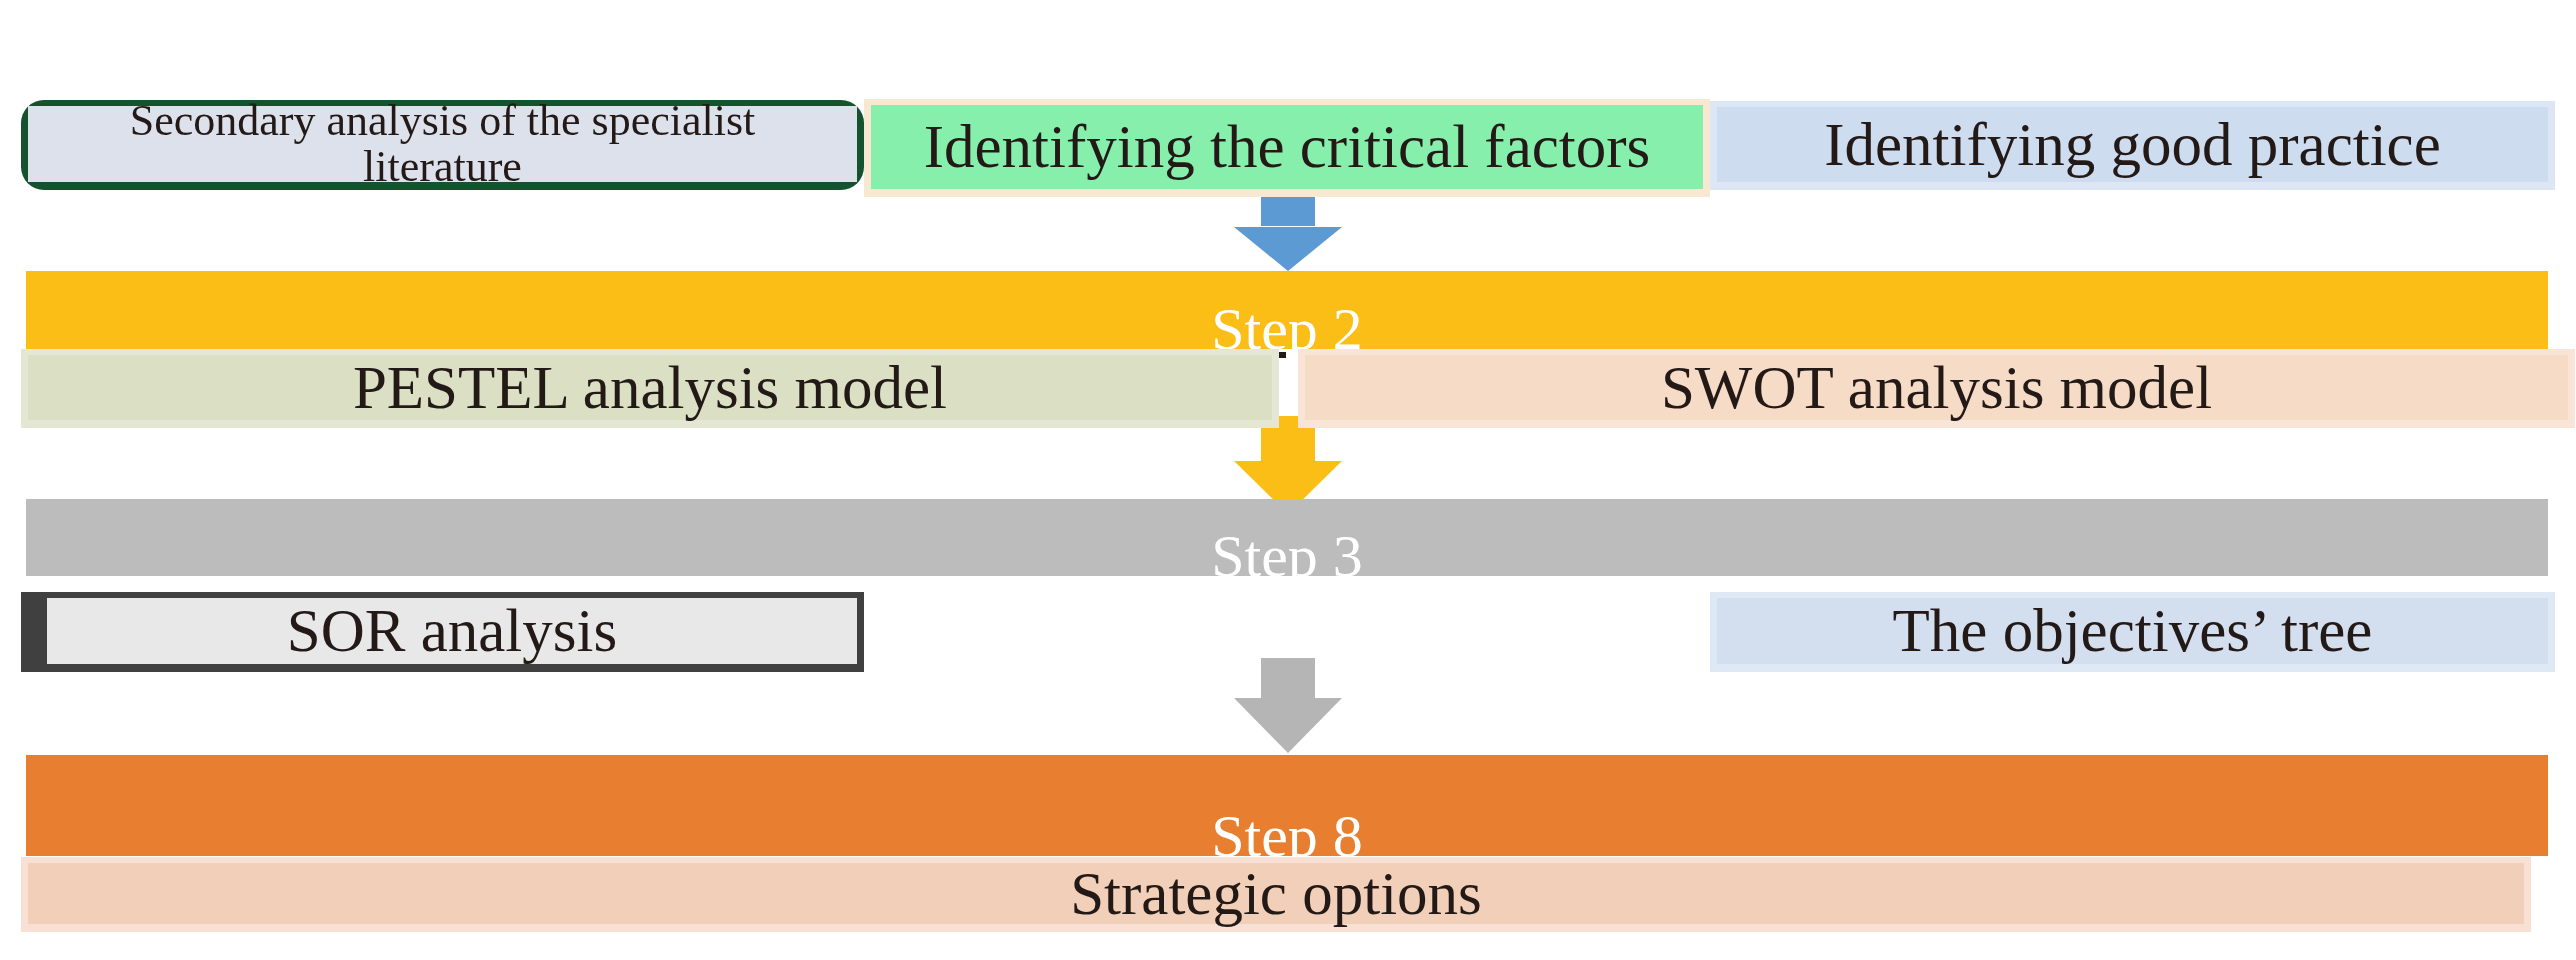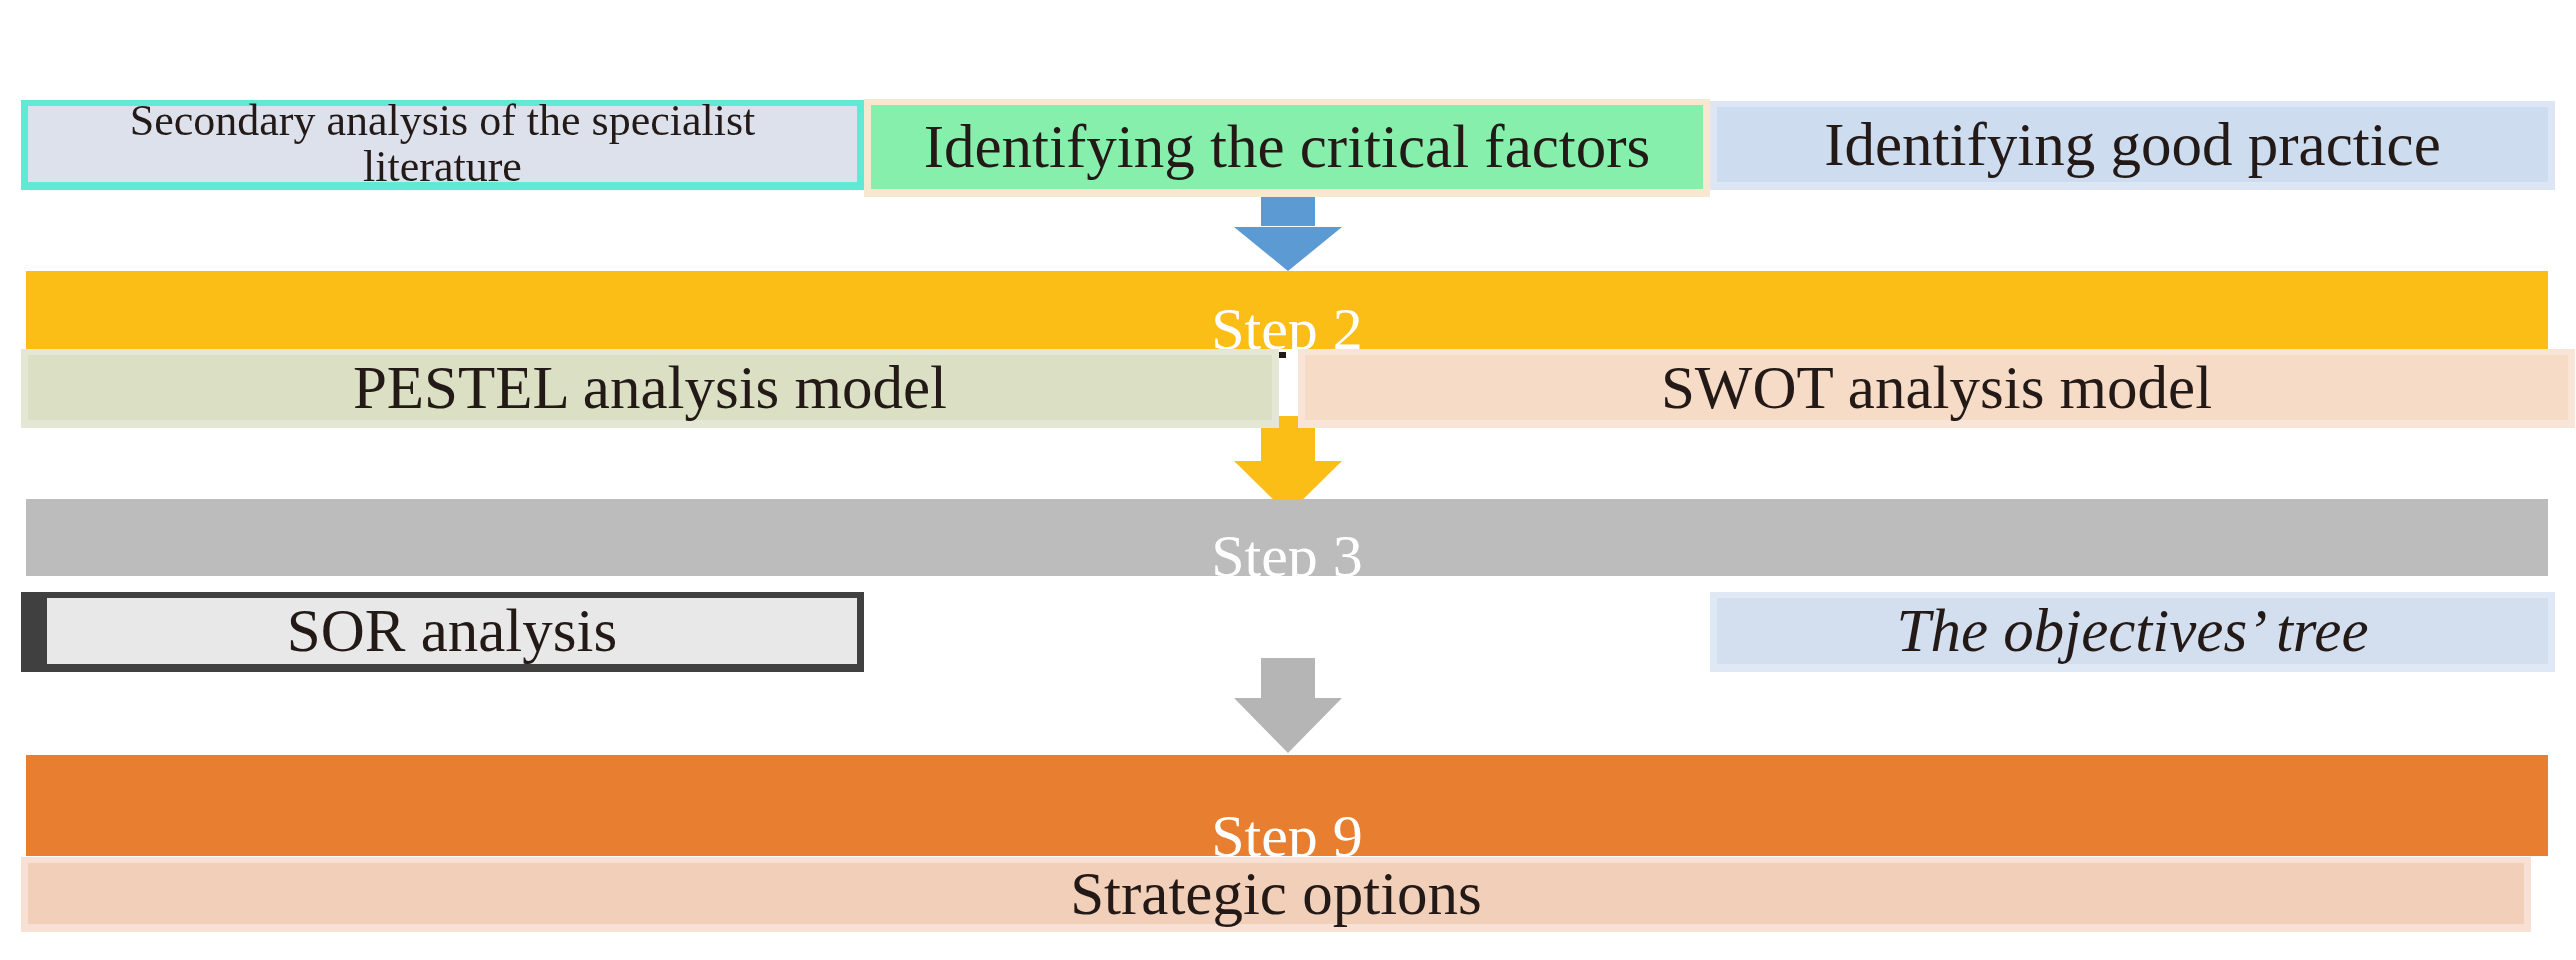--- a/index.html
+++ b/index.html
@@ -97,21 +97,21 @@
   #arrow2-head { top: 461px;  height: 53px; }
   #arrow3-stem { top: 658px;  height: 40px; }
   #arrow3-head { top: 698px; height: 55px; }
 </style>
 </head>
 <body>
 
 <div class="canvas">
 
 
-  <div class="cell" id="cell-secondary" style="background-color: #5eead4;">
+  <div class="cell" id="cell-secondary" style="background-color: #14532d; border-radius: 23px;">
     <div class="cell-inner" style="background-color: rgb(221, 225, 236);">
       <span class="cell-text cell-text-small">Secondary analysis of the specialist literature</span>
     </div>
   </div>
 
   <div class="cell" id="cell-critical" style="background-color: rgb(249, 232, 209);">
     <div class="cell-inner" style="background-color: #86efac;">
       <span class="cell-text">Identifying the critical factors</span>
     </div>
   </div>
@@ -149,30 +149,30 @@
   </div>
 
   <div class="cell" id="cell-sor" style="background-color: #404040; padding-left: 26px;">
     <div class="cell-inner" style="background-color: rgb(232, 232, 232);">
       <span class="cell-text">SOR analysis</span>
     </div>
   </div>
 
 
   <div class="cell" id="cell-objectives" style="background-color: rgb(223, 232, 245);">
-    <div class="cell-inner" style="background-color: rgb(211, 223, 239); font-style: italic;">
+    <div class="cell-inner" style="background-color: rgb(211, 223, 239);">
       <span class="cell-text">The objectives’ tree</span>
     </div>
   </div>
 
   <div class="arrow-stem" id="arrow3-stem" style="background-color: rgb(181, 181, 181);"></div>
   <div class="arrow-head" id="arrow3-head" style="background-color: rgb(181, 181, 181);"></div>
 
   <div class="bar" id="bar-step4" style="background-color: rgb(232, 126, 47);">
-    <span class="bar-label">Step 9</span>
+    <span class="bar-label">Step 8</span>
   </div>
 
   <div class="cell" id="cell-strategic" style="background-color: rgb(248, 224, 213);">
     <div class="cell-inner" style="background-color: rgb(242, 207, 184);">
       <span class="cell-text">Strategic options</span>
     </div>
   </div>
 
 </div>
 

